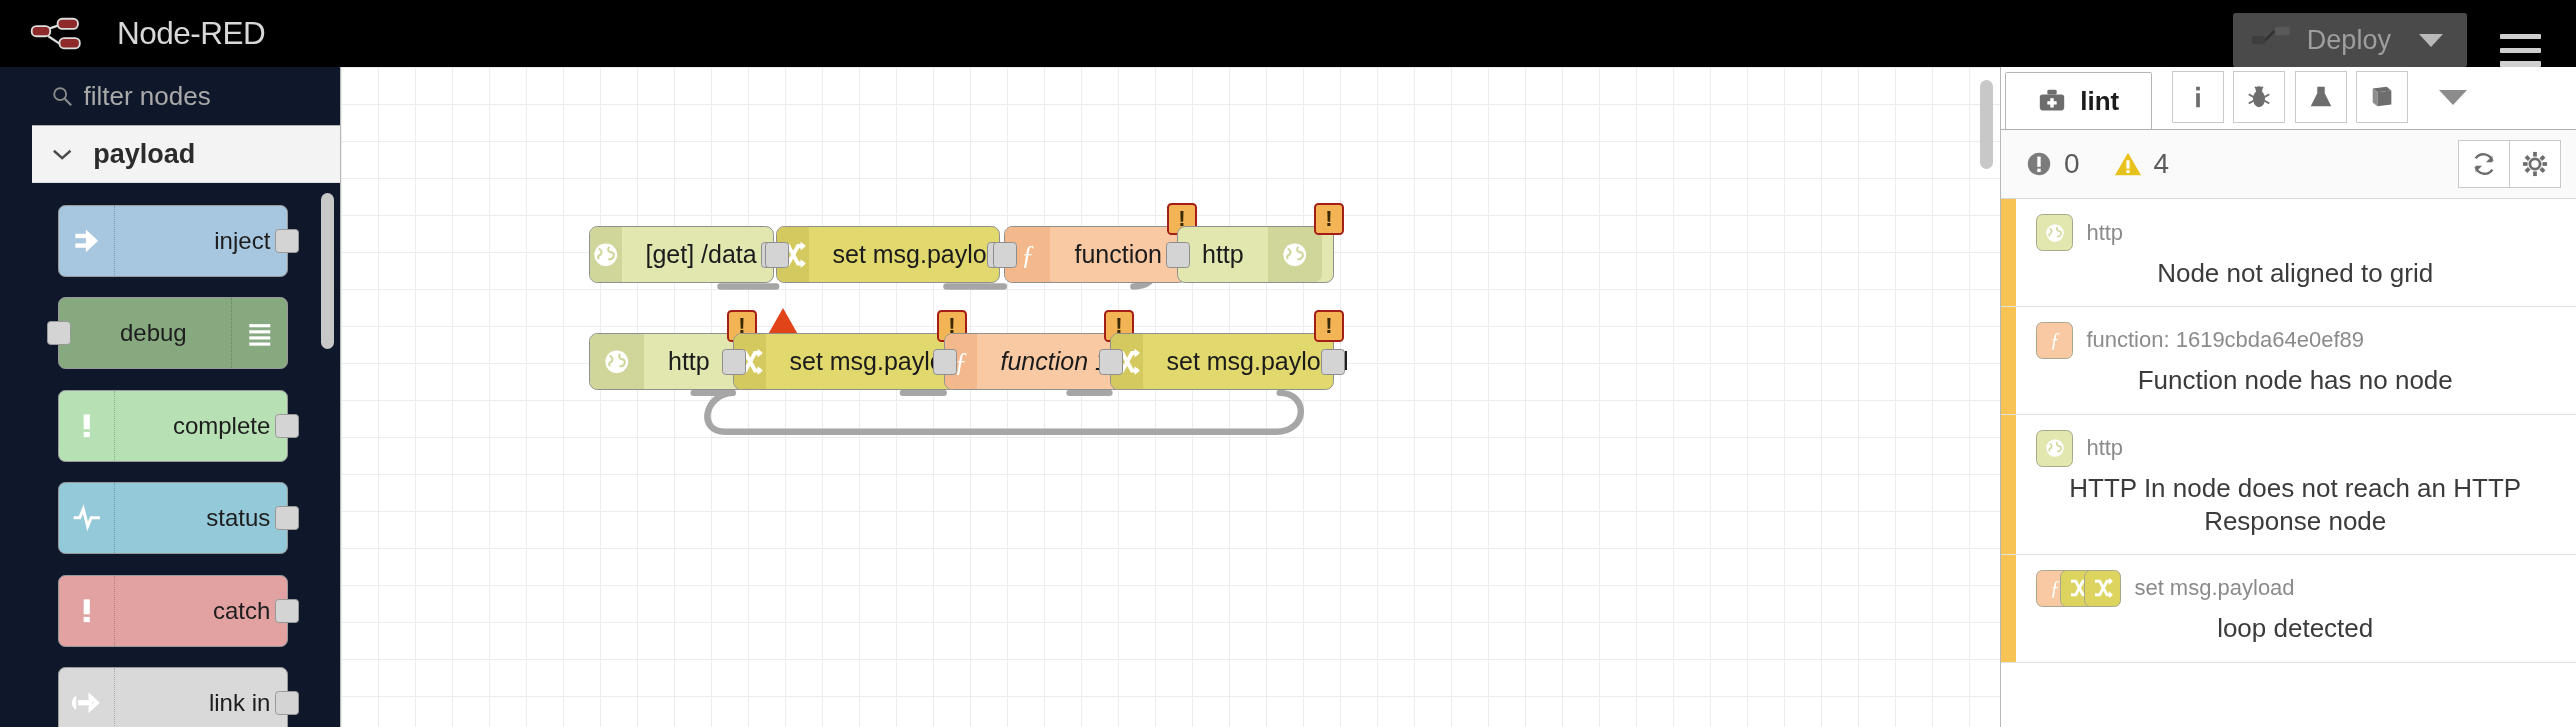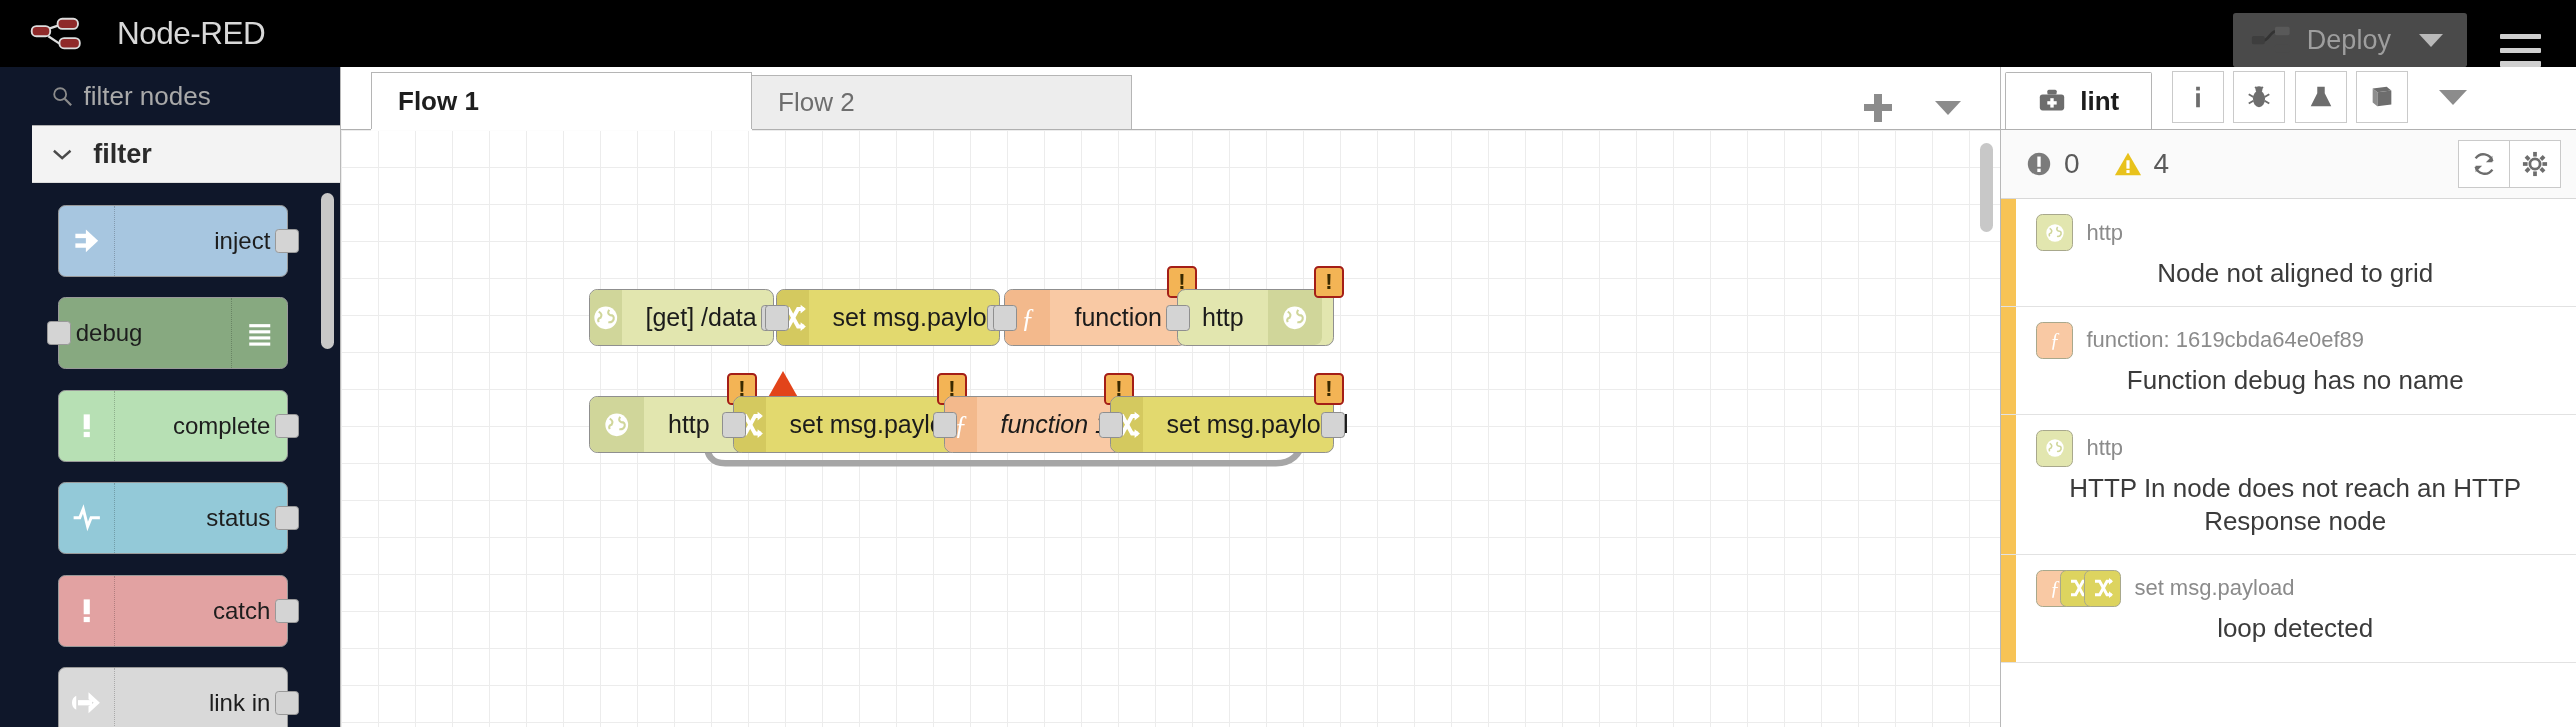--- a/index.html
+++ b/index.html
@@ -53,21 +53,21 @@
   .cat-title { font-size: 27px; font-weight: bold; color: #2b2b2b; }
   .pal-list { padding: 22px 0 0 0; }
   .pal-node { position: relative; margin: 0 0 20.4px 26px; width: 230px; height: 72px;
     border-radius: 7.4px; border: 0.9px solid #999; display: flex; align-items: center; cursor: grab; }
   .pal-node .pn-iconbox { width: 56px; height: 100%; display: flex; align-items: center;
     justify-content: center; border-right: 0.9px dotted rgba(0,0,0,.22);
     border-radius: 6.5px 0 0 6.5px; }
   .pal-node .pn-iconbox.right { border-right: 0; border-left: 0.9px dotted rgba(0,0,0,.22);
     border-radius: 0 6.5px 6.5px 0; margin-left: auto; }
   .pal-node .pn-label { flex: 1; text-align: right; padding-right: 16.7px; font-size: 24px; color: #1d1d1d; }
-  .pal-node .pn-label.left { text-align: left; padding-left: 16.7px; padding-right: 0; }
+  .pal-node .pn-label.left { text-align: center; padding-left: 16.7px; padding-right: 0; }
   .port { position: absolute; width: 24px; height: 24px; background: #d4d4d4;
     border: 0.9px solid #999; border-radius: 3.7px; top: 50%; transform: translateY(-50%); }
   .port.out { right: -12px; }
   .port.in  { left: -12px; }
   .pal-scrollbar { position: absolute; right: 5.6px; top: 67px; width: 13px; height: 156px;
     background: #c8c8c8; border-radius: 6.5px; }
 
   
   .center { flex: 1; display: flex; flex-direction: column; min-width: 0; position: relative; }
   .tabbar { height: 63px; flex: 0 0 63px; display: flex; align-items: flex-end;
@@ -193,21 +193,21 @@
           <circle cx="10" cy="10" r="6.5" fill="none" stroke="#8b8b8b" stroke-width="2"></circle>
           <line x1="15" y1="15" x2="22" y2="22" stroke="#8b8b8b" stroke-width="2.4"></line>
         </svg>
         <input value="" placeholder="filter nodes" style="">
       </div>
       <div class="palette-body">
         <div class="cat-header">
           <svg class="cat-chevron" viewBox="0 0 22 13">
             <path d="M2 3 L11 11 L20 3" fill="none" stroke="#4a4a4a" stroke-width="2.6"></path>
           </svg>
-          <span class="cat-title">filter</span>
+          <span class="cat-title">payload</span>
         </div>
         <div class="pal-list" id="pal-list">
             <div class="pal-node" style="background: rgb(167, 198, 224);">
               <span class="pn-iconbox">
                 <svg width="31.5" height="31.5" viewBox="0 0 36 36">
                   <rect x="5" y="10" width="14" height="5" fill="#fff"></rect>
         <rect x="5" y="21" width="14" height="5" fill="#fff"></rect>
         <path d="M17 5 L31 18 L17 31 Z" fill="#fff"></path>
                 </svg>
               </span>
@@ -280,32 +280,20 @@
               <span class="pn-label">link call</span>
               <span class="port out"></span>
               <span class="port in"></span>
             </div>
           </div>
         <div class="pal-scrollbar"></div>
       </div>
     </div>
 
     <div class="center">
-      <div class="tabbar">
-        <div class="tab active">
-          <span>Flow 1</span>
-        </div>
-        <div class="tab">
-          <span>Flow 2</span>
-        </div>
-        <div class="tab-actions">
-          <div class="plus-icon"></div>
-          <div class="tab-caret"></div>
-        </div>
-      </div>
       <div class="canvas-wrap">
         <div class="canvas" id="canvas">
           <svg class="wire" style="left:0;top:0;width:100%;height:100%" viewBox="0 0 1792 646" width="1659" height="598">
             <g fill="none" stroke="#a6a6a6" stroke-width="7" stroke-linecap="round">
               <path d="M410 203 L470 203"></path>
               <path d="M654 203 L716 203"></path>
               <path d="M856 203 C886 203 880 172 903 172"></path>
               <path d="M381 318 C400 318 404 318 423 318"></path>
               <path d="M607 318 L651 318"></path>
               <path d="M787 318 L830 318"></path>
@@ -531,21 +519,21 @@
        <div class="lint-src">
          <span class="mini-stack">
                   <span class="mini" style="background:#f9c9a4">
                     <svg width="24" height="24" viewBox="0 0 36 36">
                       <text x="18" y="28" font-family="'Liberation Serif',serif" font-style="italic" font-size="30" fill="#fff" text-anchor="middle">ƒ</text>
                     </svg>
                   </span>
                 </span>
          <span class="lint-srclabel">function: 1619cbda64e0ef89</span>
        </div>
-       <div class="lint-msg">Function debug has no name</div>
+       <div class="lint-msg">Function node has no node</div>
      </div>
           </div>
           <div class="lint-item">
             <div class="lint-stripe" style="background:#f7c355"></div>
      <div class="lint-body">
        <div class="lint-src">
          <span class="mini-stack">
                   <span class="mini" style="background:#e2e6af">
                     <svg width="24" height="24" viewBox="0 0 36 36">
                       <circle cx="18" cy="18" r="13" fill="#fff"></circle>

